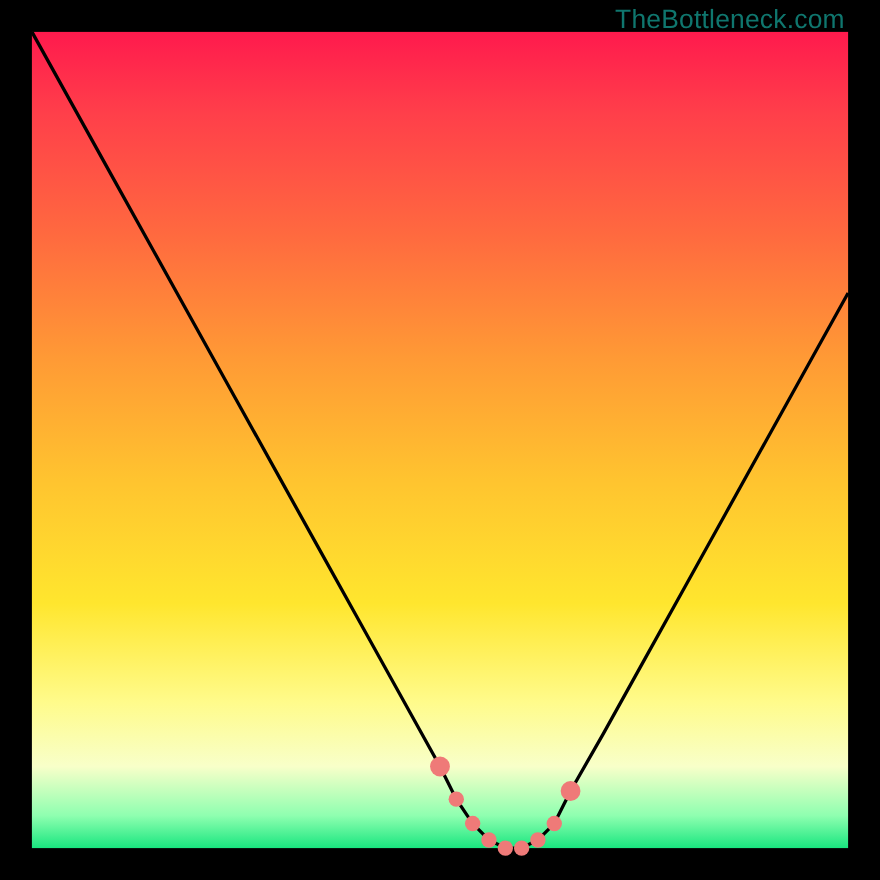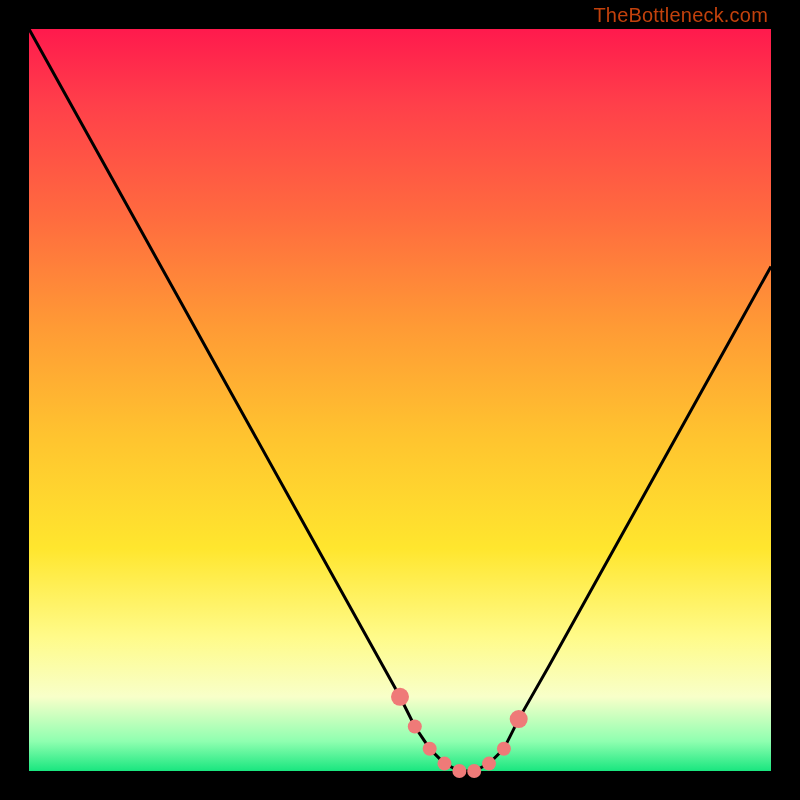--- a/index.html
+++ b/index.html
@@ -34,22 +34,22 @@
       #fffb8a 82%,
       #f8ffc9 90%,
       #8fffb0 96%,
       #19e67f 100%
     );
   }
   .watermark {
     position: absolute;
     top: 4px;
     right: 32px;
-    color: #c2410c;
-    font-size: 20px;
+    color: #0f766e;
+    font-size: 24px;
     letter-spacing: 0.2px;
     user-select: none;
   }
   svg.curves {
     position: absolute;
     left: 0;
     top: 0;
     width: 742px;
     height: 742px;
     overflow: visible;

